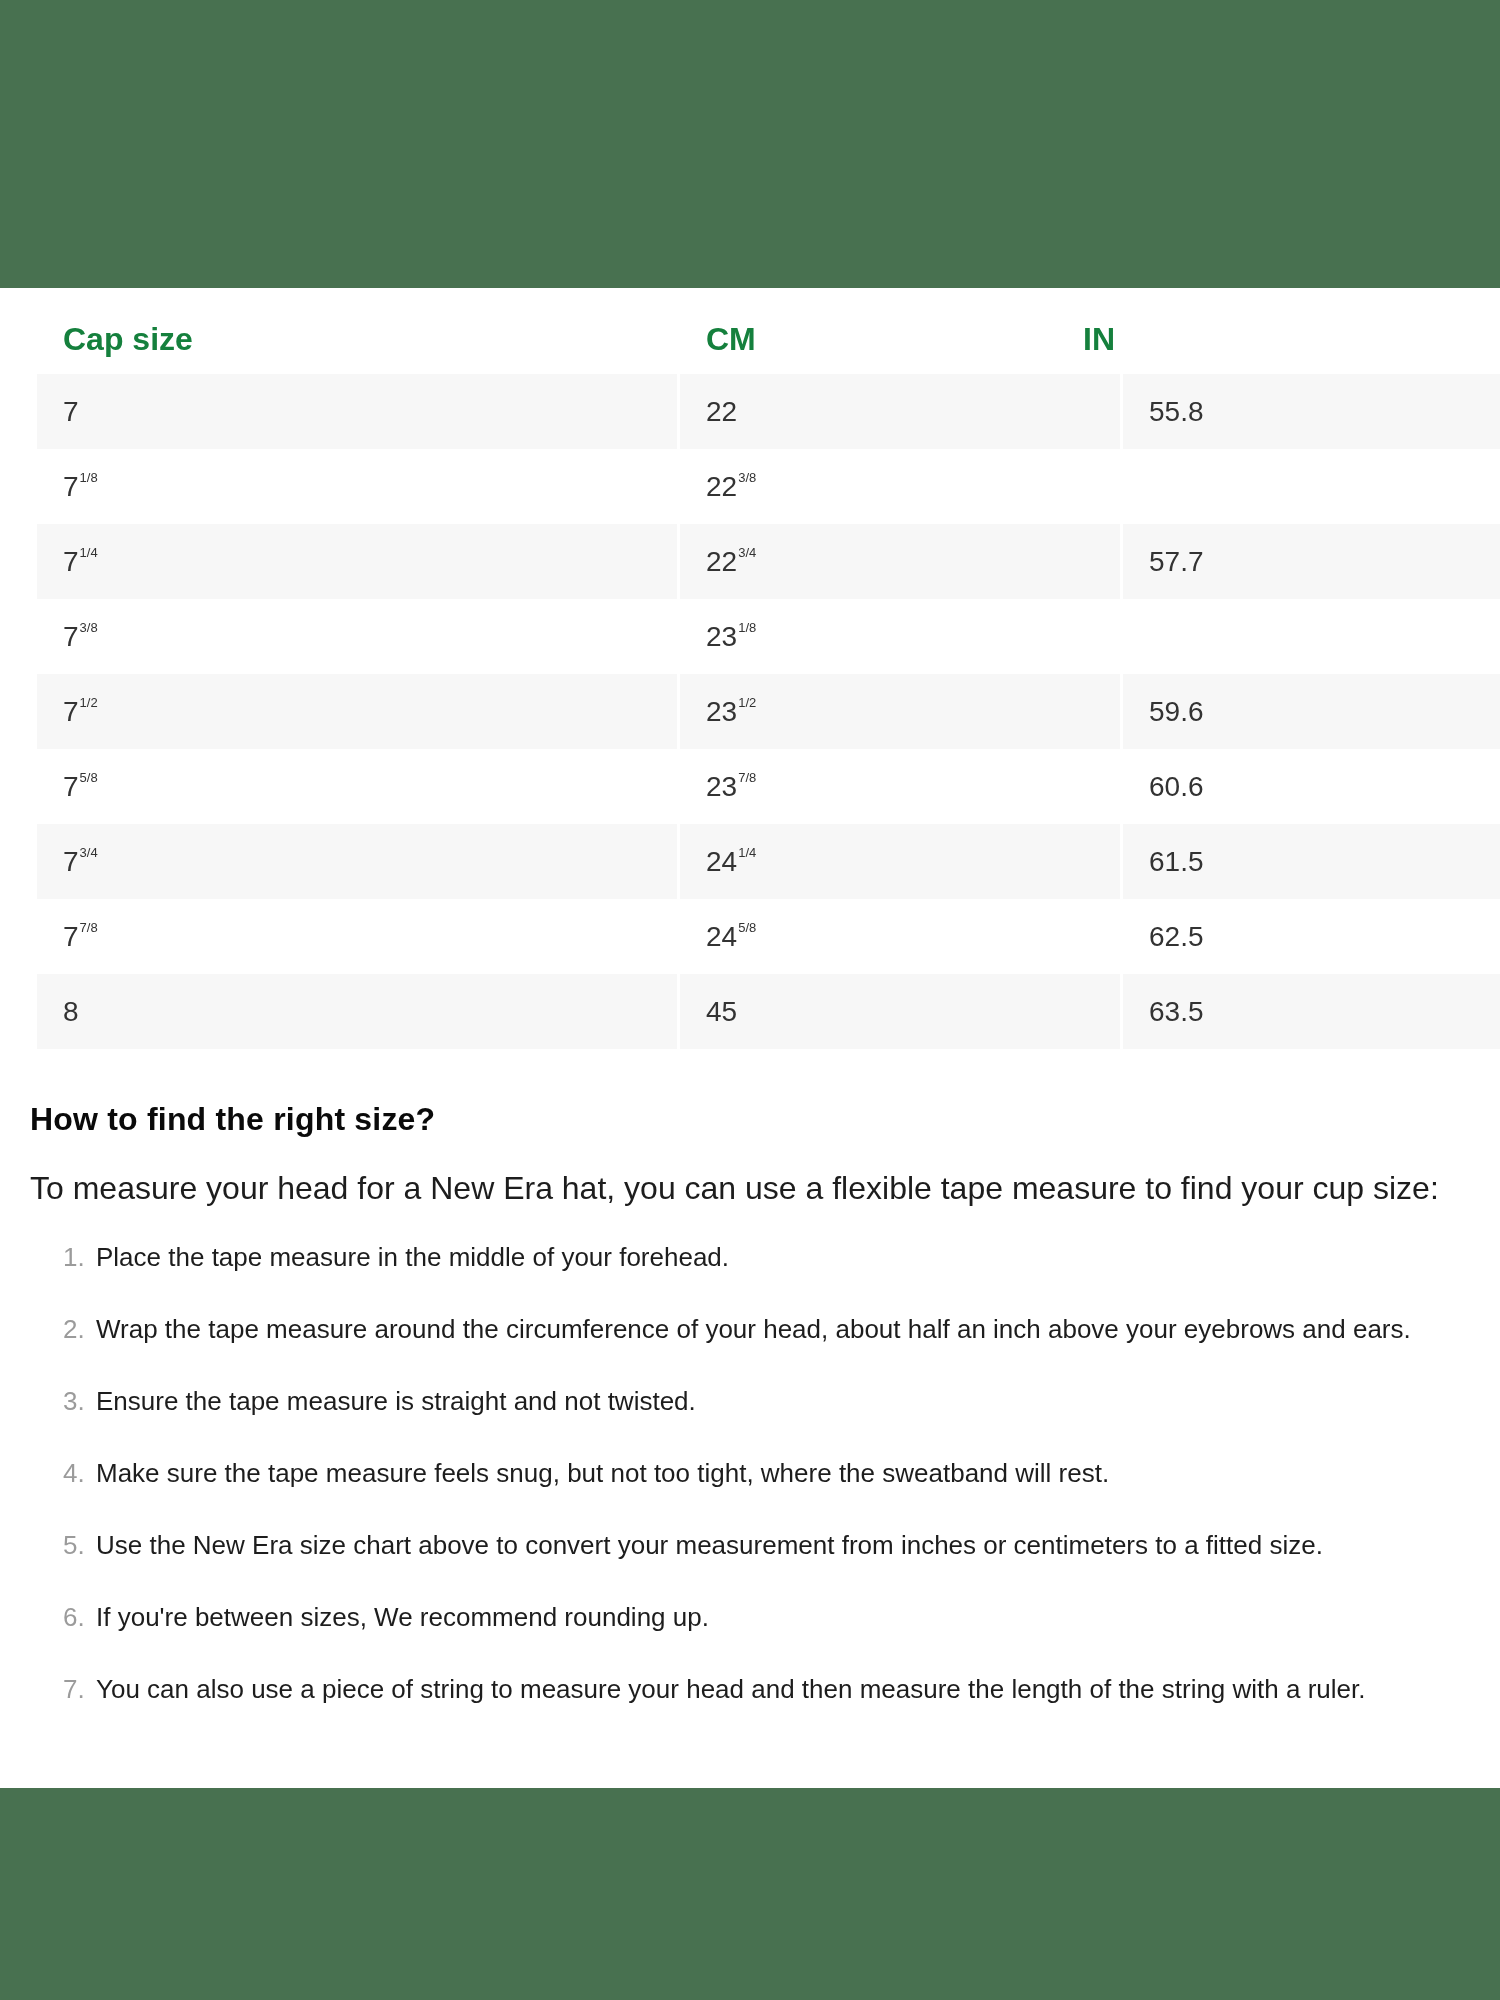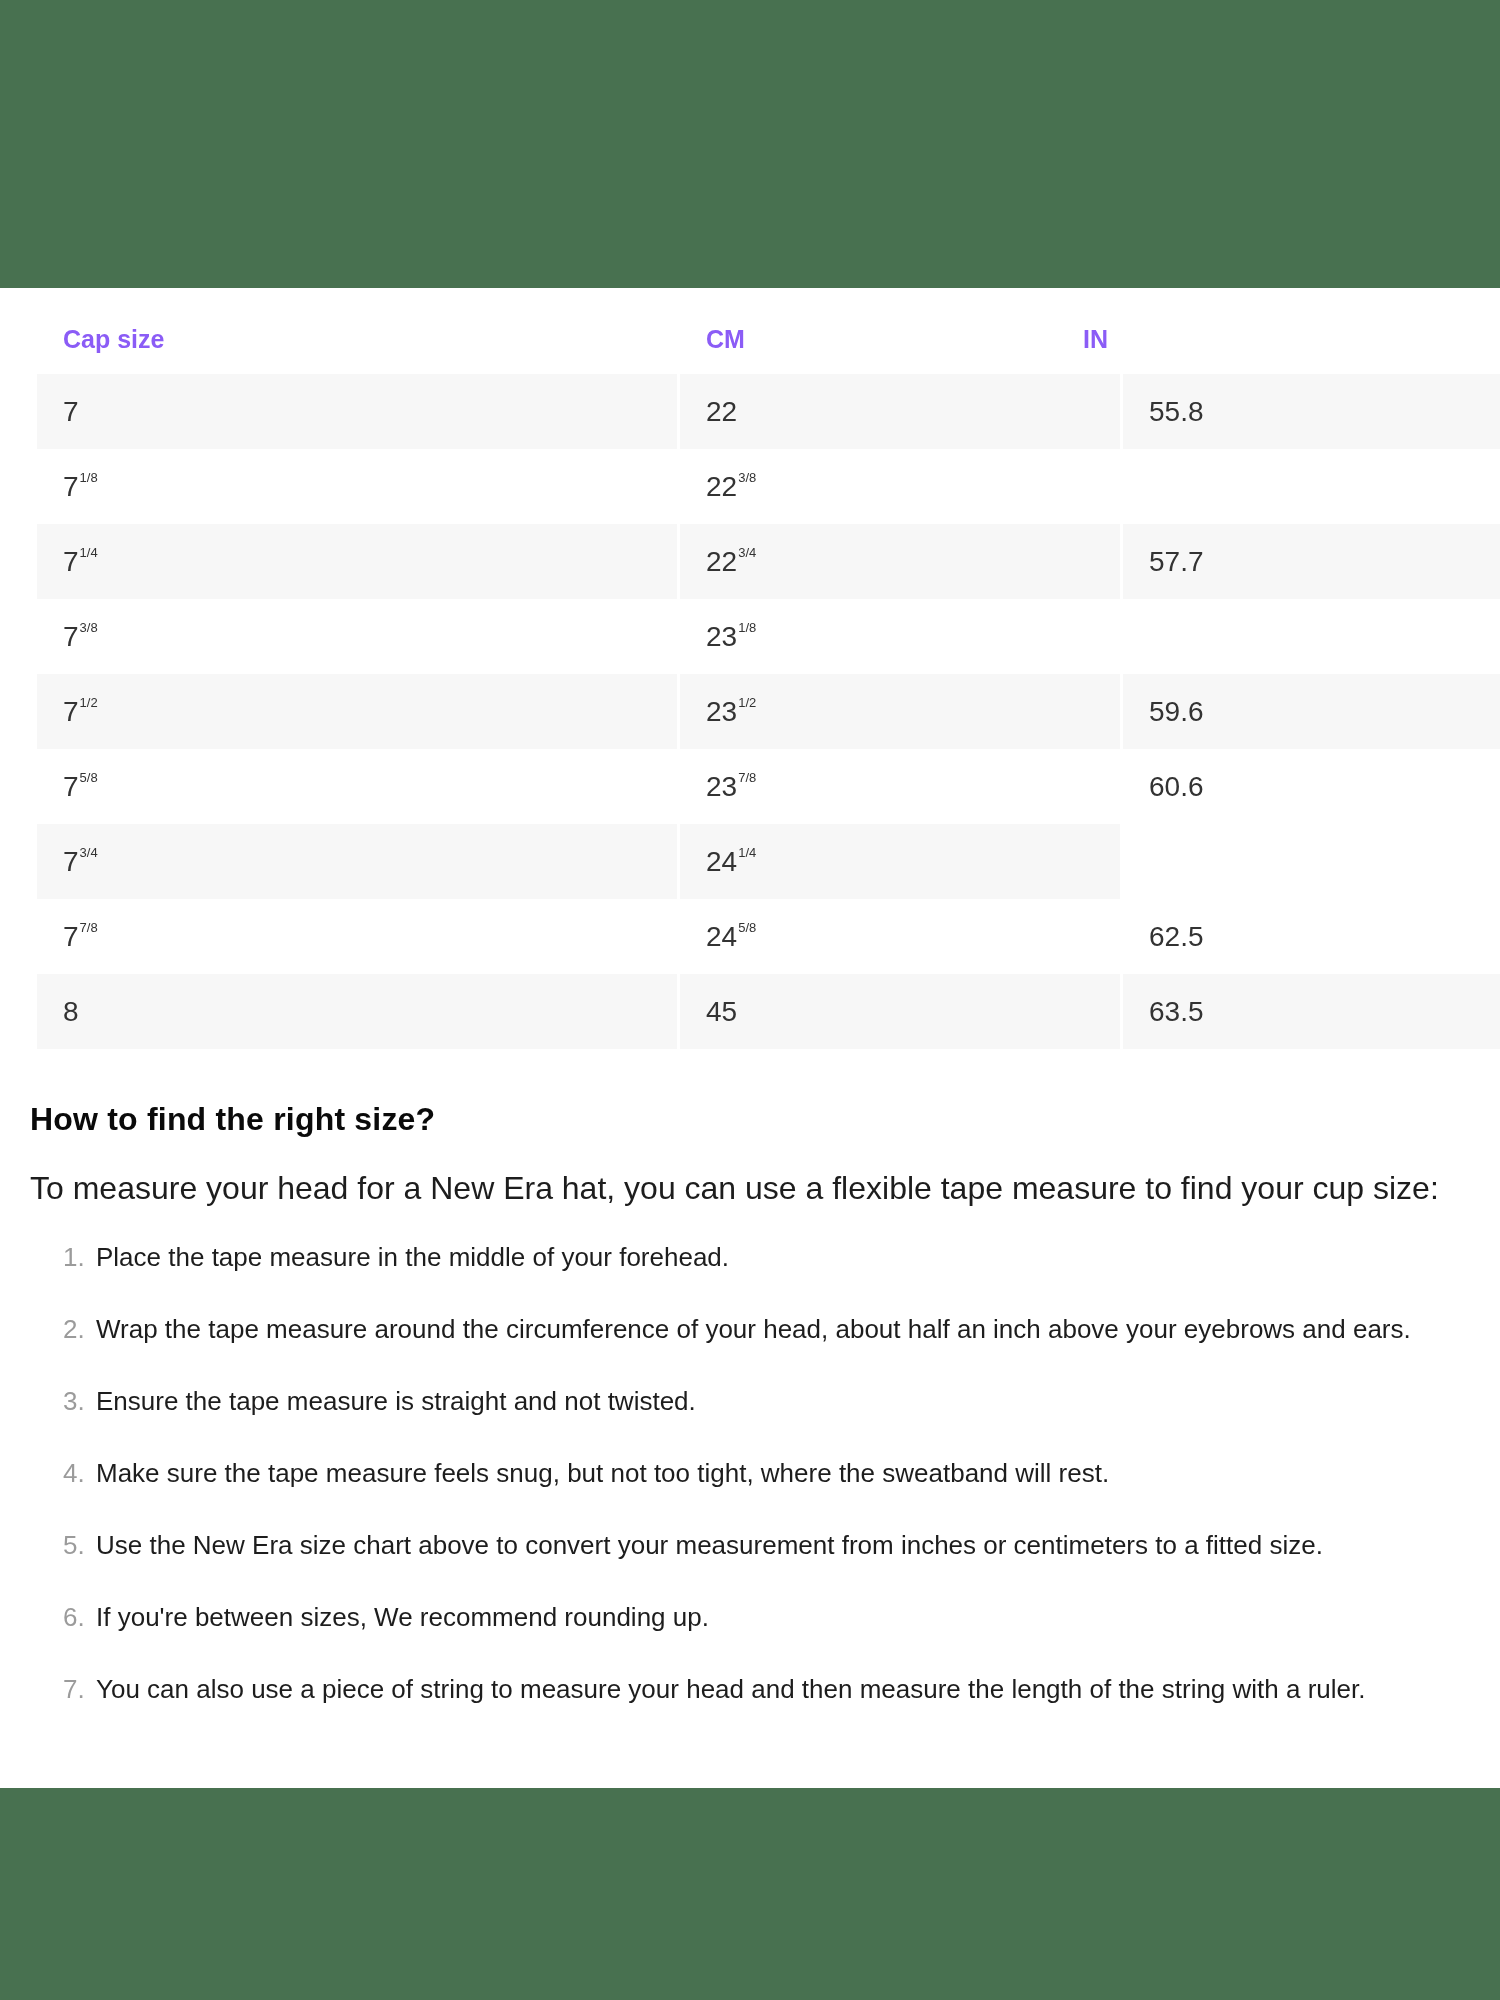--- a/index.html
+++ b/index.html
@@ -24,23 +24,23 @@
   }
   
   .thead {
     height: 86px;
     padding-top: 16px;
     display: flex;
     align-items: center;
     margin-left: 37px;
   }
   .thead .hcell {
-    font-size: 25px;
+    font-size: 32px;
     font-weight: 700;
-    color: #8b5cf6;
+    color: #15803d;
     padding-left: 26px;
     white-space: nowrap;
   }
   .trow {
     height: 75px;
     display: flex;
     align-items: center;
     margin-left: 37px;
   }
   .cell {
@@ -190,20 +190,23 @@
 
   <div class="trow">
     <div class="cell c1">
             <span class="base">7</span>
             <span class="sup">3/4</span>
           </div>
     <div class="cell c2">
             <span class="base">24</span>
             <span class="sup">1/4</span>
           </div>
+    <div class="cell c3">
+            <span class="base">61.5</span>
+          </div>
   </div>
 
   <div class="trow">
     <div class="cell c1">
             <span class="base">7</span>
             <span class="sup">7/8</span>
           </div>
     <div class="cell c2">
             <span class="base">24</span>
             <span class="sup">5/8</span>

